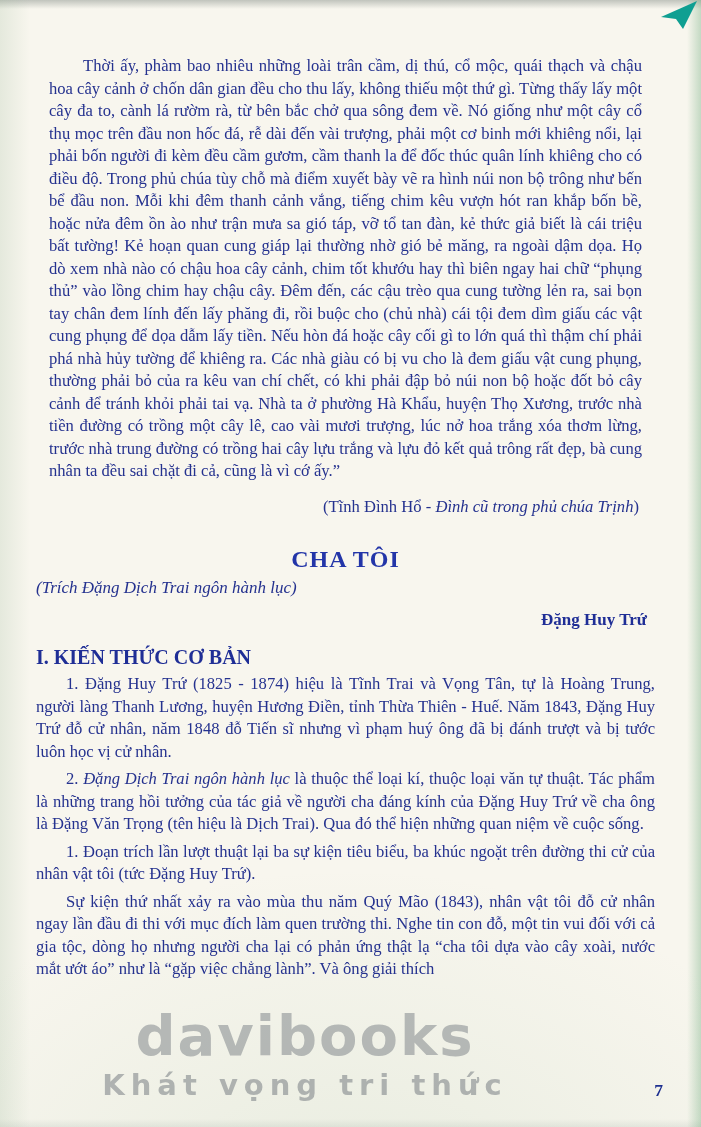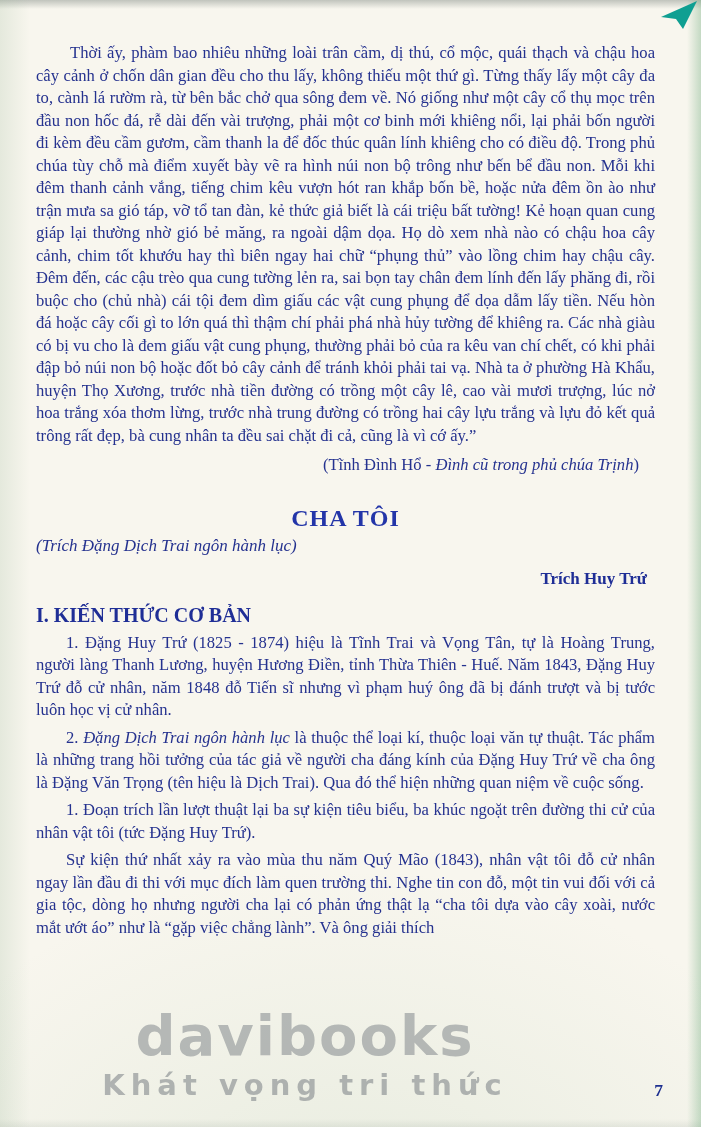--- a/index.html
+++ b/index.html
@@ -21,21 +21,21 @@
   }
   .corner-icon { position: absolute; top: 0; right: 2px; width: 40px; height: 30px; }
   .content {
     position: absolute;
     left: 36px;
     right: 46px;
     top: 42px;
     font-size: 16.6px;
     line-height: 22.5px;
   }
-  .excerpt { margin: 0; text-align: justify; text-indent: 34px; }
+  .excerpt { margin: 13px; text-align: justify; text-indent: 34px; }
   .attribution { margin: 7px 16px 0 0; text-align: right; font-size: 16.6px; }
   .attribution i { font-style: italic; }
   .title {
     margin: 30px 0 6px 0;
     text-align: center;
     font-size: 24px;
     font-weight: bold;
     letter-spacing: 1px;
     color: #2335a8;
   }
@@ -78,21 +78,21 @@
   <div class="content">
 
     <p class="excerpt">Thời ấy, phàm bao nhiêu những loài trân cầm, dị thú, cổ mộc, quái thạch và chậu hoa cây cảnh ở chốn dân gian đều cho thu lấy, không thiếu một thứ gì. Từng thấy lấy một cây đa to, cành lá rườm rà, từ bên bắc chở qua sông đem về. Nó giống như một cây cổ thụ mọc trên đầu non hốc đá, rễ dài đến vài trượng, phải một cơ binh mới khiêng nổi, lại phải bốn người đi kèm đều cầm gươm, cầm thanh la để đốc thúc quân lính khiêng cho có điều độ. Trong phủ chúa tùy chỗ mà điểm xuyết bày vẽ ra hình núi non bộ trông như bến bể đầu non. Mỗi khi đêm thanh cảnh vắng, tiếng chim kêu vượn hót ran khắp bốn bề, hoặc nửa đêm ồn ào như trận mưa sa gió táp, vỡ tổ tan đàn, kẻ thức giả biết là cái triệu bất tường! Kẻ hoạn quan cung giáp lại thường nhờ gió bẻ măng, ra ngoài dậm dọa. Họ dò xem nhà nào có chậu hoa cây cảnh, chim tốt khướu hay thì biên ngay hai chữ “phụng thủ” vào lồng chim hay chậu cây. Đêm đến, các cậu trèo qua cung tường lẻn ra, sai bọn tay chân đem lính đến lấy phăng đi, rồi buộc cho (chủ nhà) cái tội đem dìm giấu các vật cung phụng để dọa dẫm lấy tiền. Nếu hòn đá hoặc cây cối gì to lớn quá thì thậm chí phải phá nhà hủy tường để khiêng ra. Các nhà giàu có bị vu cho là đem giấu vật cung phụng, thường phải bỏ của ra kêu van chí chết, có khi phải đập bỏ núi non bộ hoặc đốt bỏ cây cảnh để tránh khỏi phải tai vạ. Nhà ta ở phường Hà Khẩu, huyện Thọ Xương, trước nhà tiền đường có trồng một cây lê, cao vài mươi trượng, lúc nở hoa trắng xóa thơm lừng, trước nhà trung đường có trồng hai cây lựu trắng và lựu đỏ kết quả trông rất đẹp, bà cung nhân ta đều sai chặt đi cả, cũng là vì cớ ấy.”</p>
 
     <p class="attribution"><span>(Tĩnh Đình Hổ - </span><i>Đình cũ trong phủ chúa Trịnh</i><span>)</span></p>
 
     <h1 class="title">CHA TÔI</h1>
 
     <p class="subtitle"><i><span>(Trích </span><span>Đặng Dịch Trai ngôn hành lục</span><span>)</span></i></p>
 
-    <p class="author">Trích Huy Trứ</p>
+    <p class="author">Đặng Huy Trứ</p>
 
     <h2 class="section-heading">I. KIẾN THỨC CƠ BẢN</h2>
 
     <p class="body-para">1. Đặng Huy Trứ (1825 - 1874) hiệu là Tĩnh Trai và Vọng Tân, tự là Hoàng Trung, người làng Thanh Lương, huyện Hương Điền, tỉnh Thừa Thiên - Huế. Năm 1843, Đặng Huy Trứ đỗ cử nhân, năm 1848 đỗ Tiến sĩ nhưng vì phạm huý ông đã bị đánh trượt và bị tước luôn học vị cử nhân.</p>
 
     <p class="body-para"><span>2. </span><i>Đặng Dịch Trai ngôn hành lục</i><span> là thuộc thể loại kí, thuộc loại văn tự thuật. Tác phẩm là những trang hồi tưởng của tác giả về người cha đáng kính của Đặng Huy Trứ về cha ông là Đặng Văn Trọng (tên hiệu là Dịch Trai). Qua đó thể hiện những quan niệm về cuộc sống.</span></p>
 
 
     <p class="body-para">1. Đoạn trích lần lượt thuật lại ba sự kiện tiêu biểu, ba khúc ngoặt trên đường thi cử của nhân vật tôi (tức Đặng Huy Trứ).</p>
 

